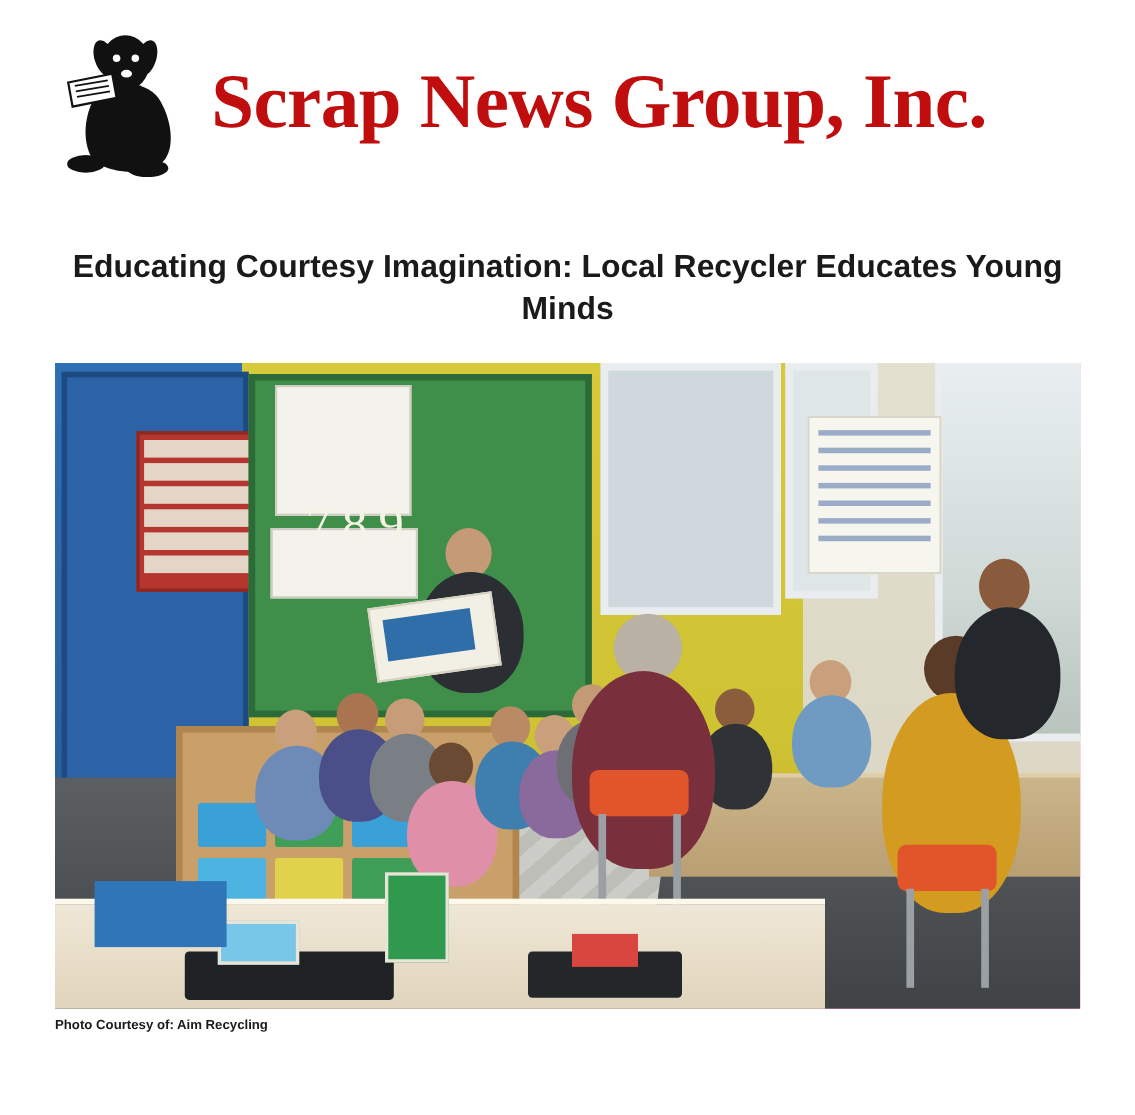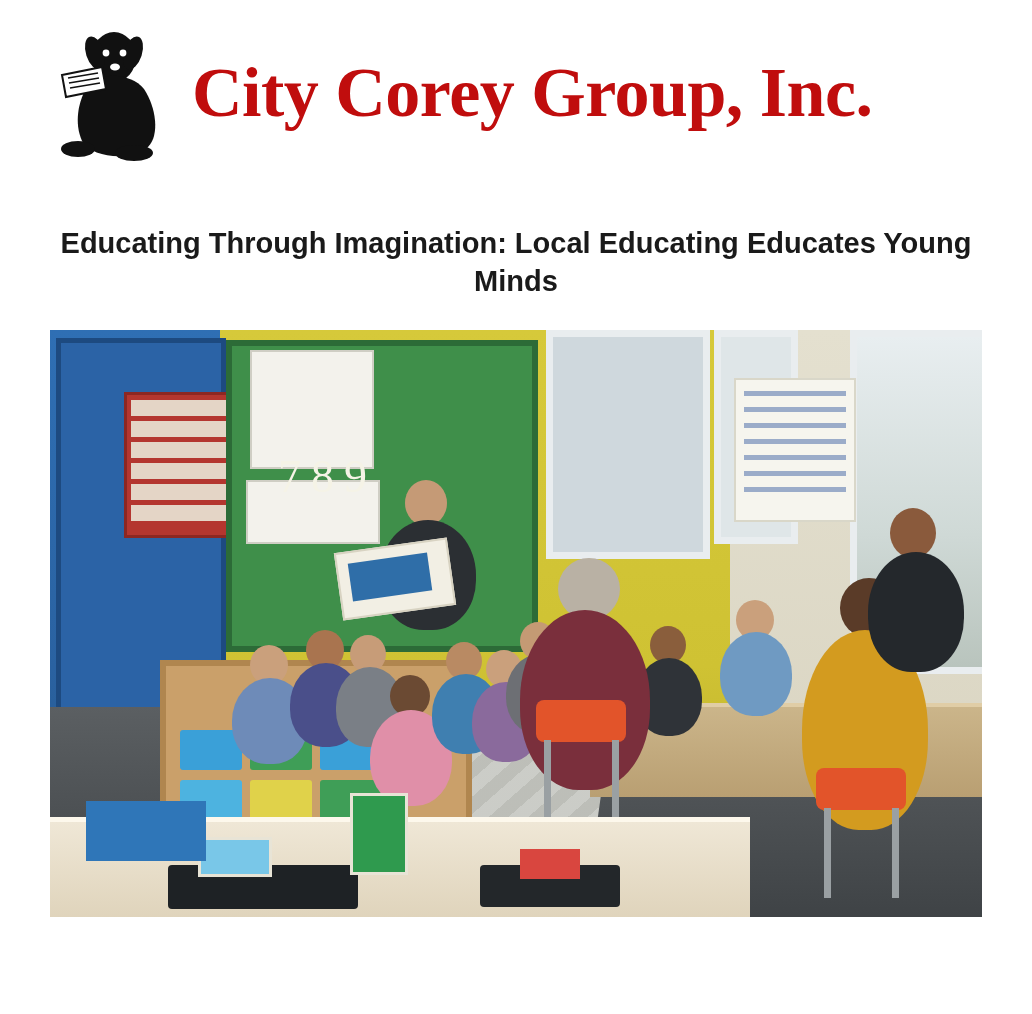--- a/index.html
+++ b/index.html
@@ -217,24 +217,24 @@
         <g stroke="#111111" stroke-width="1.6">
           <line x1="20" y1="55" x2="50" y2="50"></line>
           <line x1="21" y1="60" x2="51" y2="55"></line>
           <line x1="22" y1="65" x2="52" y2="60"></line>
         </g>
         <circle cx="58" cy="30" r="3.4" fill="#ffffff"></circle>
         <circle cx="75" cy="30" r="3.4" fill="#ffffff"></circle>
         <ellipse cx="67" cy="44" rx="5" ry="3.5" fill="#ffffff"></ellipse>
       </svg>
     </div>
-    <div class="logo-text">City Corey Group, Inc.</div>
+    <div class="logo-text">Scrap News Group, Inc.</div>
   </div>
 
-  <h1 class="headline">Educating Through Imagination: Local Educating Educates Young Minds</h1>
+  <h1 class="headline">Educating Courtesy Imagination: Local Recycler Educates Young Minds</h1>
 
   <div class="figure">
     <div class="photo">
       <div class="wall-yellow"></div>
       <div class="wall-right"></div>
       <div class="wall-left"></div>
       <div class="board-blue"></div>
       <div class="pocket-chart">
         <div class="row"></div>
           <div class="row"></div>
@@ -327,16 +327,17 @@
       <div class="table-front"></div>
       <div style="position:absolute; left:118px; bottom:8px; width:190px; height:44px; background:#1e2225; border-radius:4px;"></div>
       <div style="position:absolute; left:300px; bottom:42px; width:52px; height:76px; background:#2f9a4e; border:3px solid #e8e4d6;"></div>
       <div style="position:absolute; left:148px; bottom:40px; width:68px; height:34px; background:#79c7e8; border:3px solid #e8e4d6;"></div>
       <div style="position:absolute; left:430px; bottom:10px; width:140px; height:42px; background:#23272a; border-radius:4px;"></div>
       <div style="position:absolute; left:470px; bottom:38px; width:60px; height:30px; background:#d9463f;"></div>
       <div style="position:absolute; left:36px; bottom:56px; width:120px; height:60px; background:#2f76b8;"></div>
     </div>
 
     <div class="caption-bar">
+      <div class="credit">Photo Courtesy of: Aim Recycling</div>
     </div>
   </div>
 
 </div>
 
 </body></html>

